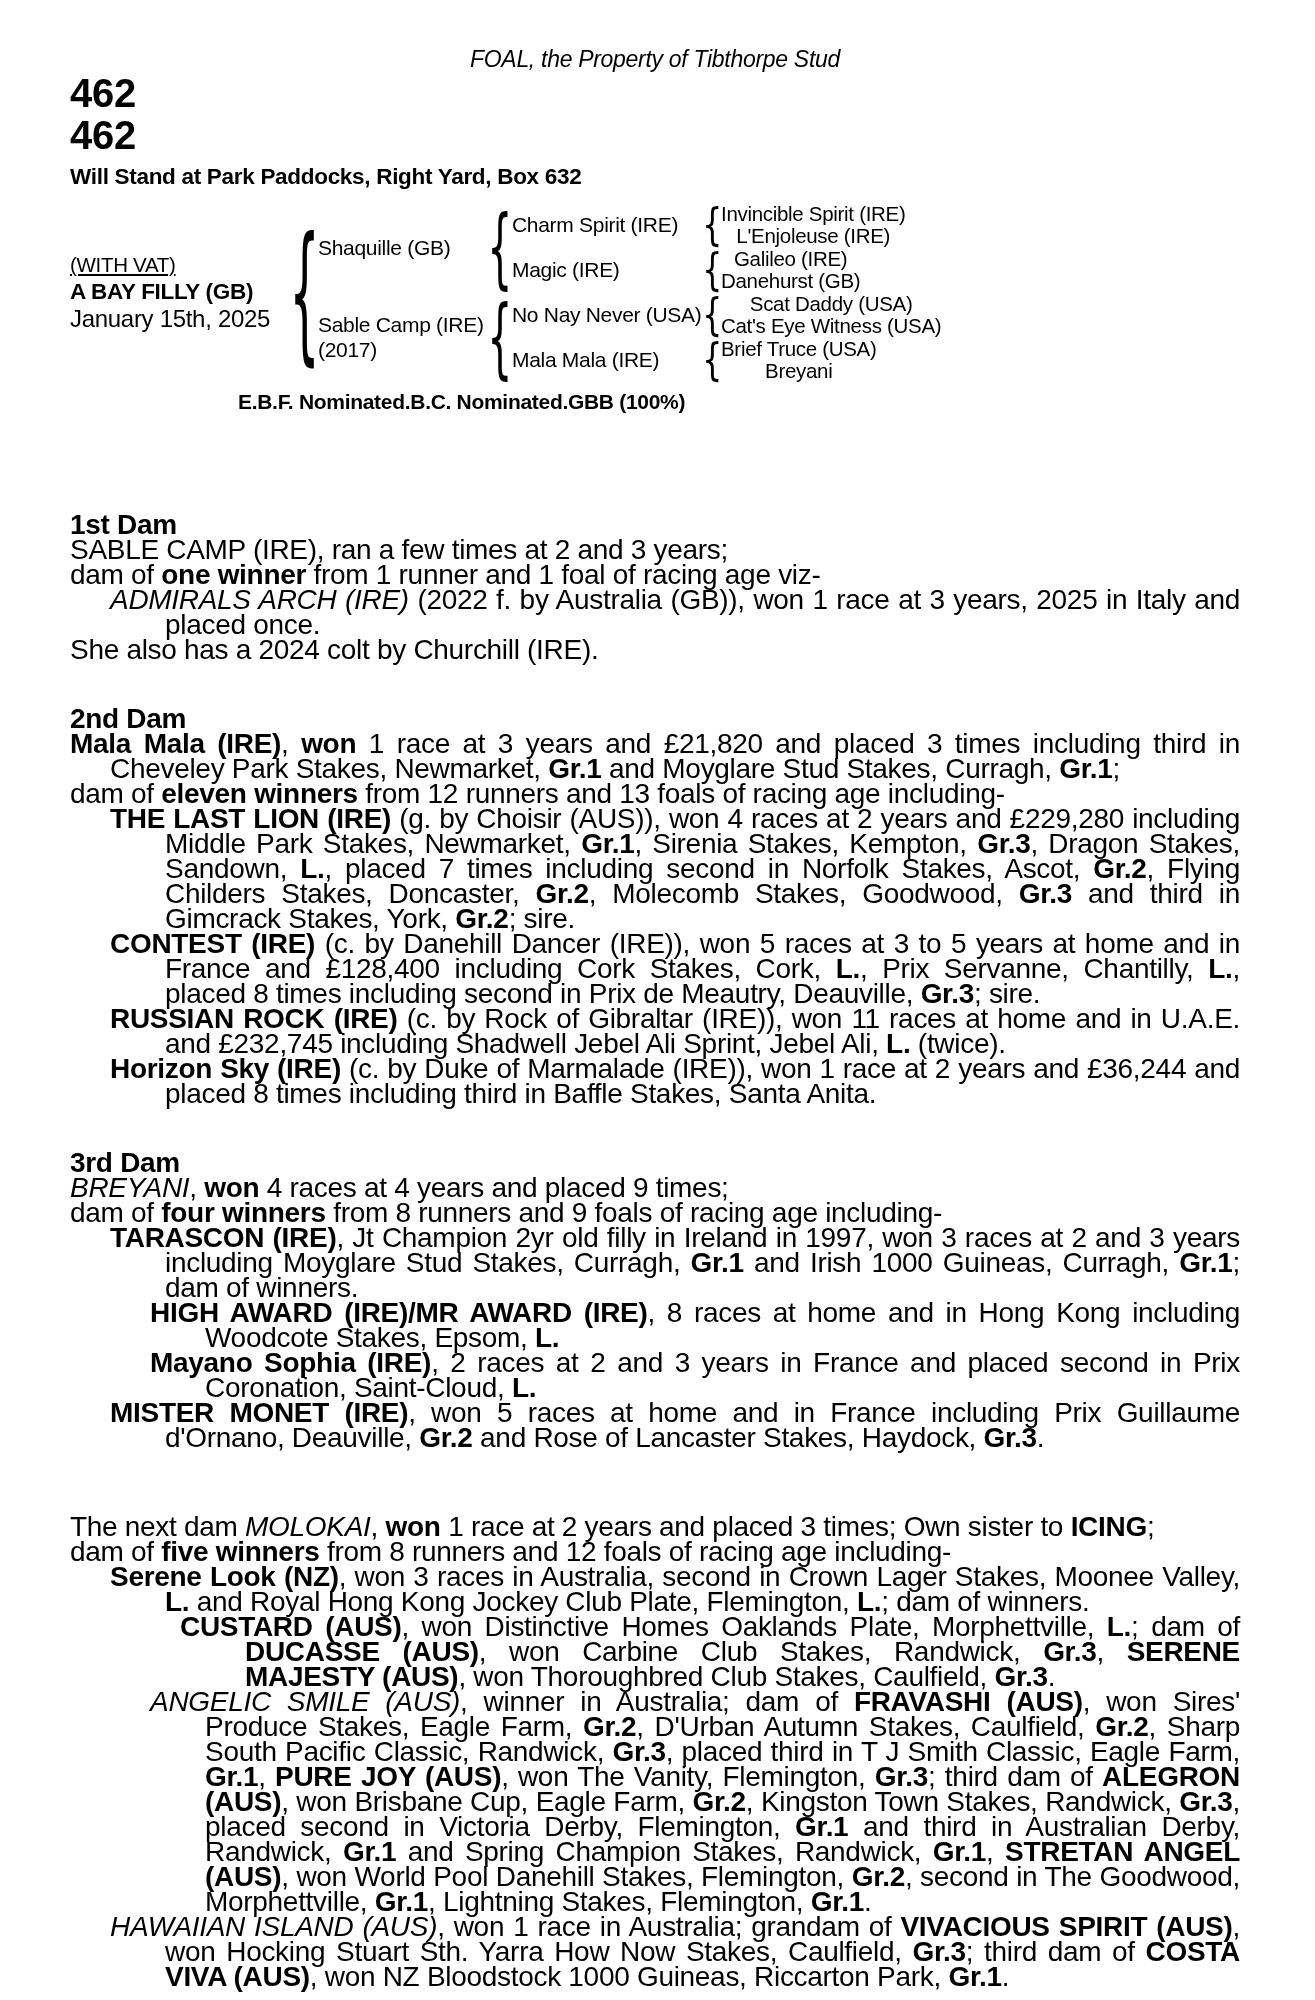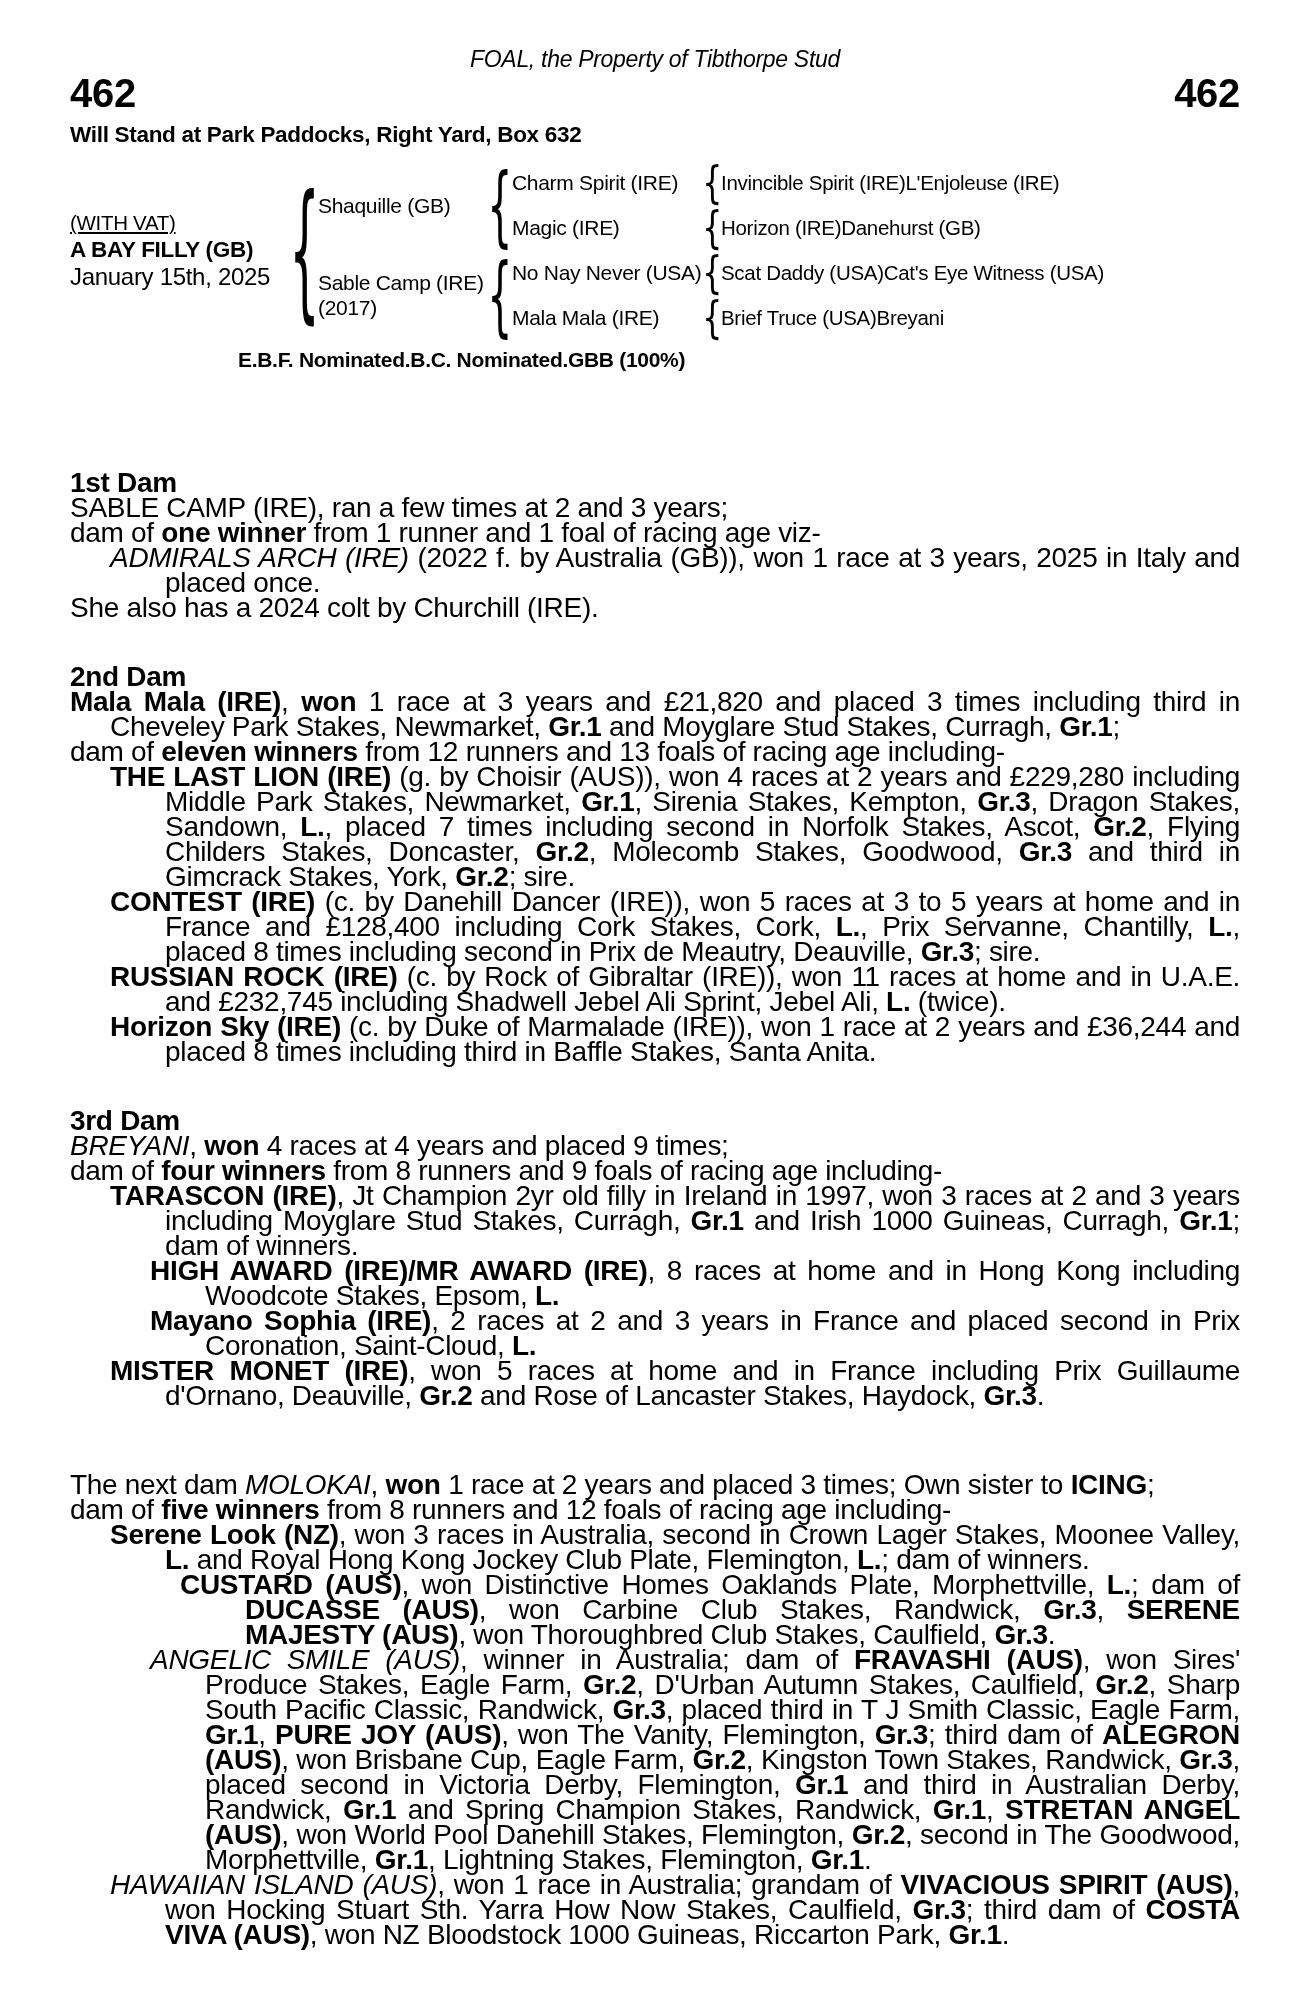--- a/index.html
+++ b/index.html
@@ -4,21 +4,21 @@
 <style>
   html,body { margin:0; padding:0; background:#ffffff; }
   .page {
     width:1315px; min-height:2000px; box-sizing:border-box;
     padding:46px 75px 40px 70px;
     font-family:"Liberation Sans","DejaVu Sans",sans-serif;
     color:#000; letter-spacing:-0.3px;
   }
   .title { text-align:center; font-style:italic; font-size:23px; line-height:26px; }
   .lot-row { display:flex; justify-content:space-between; align-items:flex-start;
-    font-weight:bold; font-size:40px; line-height:42px; margin-top:0px; }
+    font-weight:bold; font-size:40px; line-height:42px; margin-top:0px;flex-direction:column; }
   .stand { font-weight:bold; font-size:22.5px; margin-top:8px; }
 
   
   .pedigree { display:flex; align-items:center; margin-top:12px; font-size:21px; }
   .ped-subject { width:222px; flex:0 0 auto; }
   .vat { font-size:20.5px; line-height:26px;text-decoration:underline; }
   .subject-name { font-weight:bold; font-size:22.5px; line-height:28px; }
   .foal-date { font-size:24px; line-height:26px; }
   .brace { flex:0 0 auto; display:flex; align-items:center; justify-content:center;
     font-family:"DejaVu Sans",sans-serif; font-weight:400; }
@@ -28,21 +28,21 @@
   .brace-mid   { width:24px; font-size:88px; }
   .brace-mid span   { transform:scaleX(0.45); }
   .brace-small { width:17px; font-size:45px; }
   .brace-small span { transform:scaleX(0.7); }
   .ped-parents { display:flex; flex-direction:column; }
   .parent-block { display:flex; align-items:center; }
   .parent-name { width:170px; flex:0 0 auto; line-height:25px; }
   .gp-col { display:flex; flex-direction:column; }
   .gp-block { display:flex; align-items:center; }
   .gp-name { width:192px; flex:0 0 auto; line-height:24px; white-space:nowrap; }
-  .ggp-col { display:flex; flex-direction:row;text-align:center; }
+  .ggp-col { display:flex; flex-direction:column;text-align:center; }
   .ggp { line-height:22px; font-size:20.5px; white-space:nowrap; }
 
   .noms { display:flex; margin:8px 0 0 168px; font-weight:bold; font-size:21px; }
 
   
   #text-sections { margin-top:98px; font-size:28px; line-height:25px; }
   .section + .section { margin-top:44px; }
   .section.sec-nextdam { margin-top:64px; }
   .sec-head { font-weight:bold; }
   .para { margin:0; text-align:justify; }
@@ -93,21 +93,21 @@
               <div class="ggp">Invincible Spirit (IRE)</div>
               <div class="ggp">L'Enjoleuse (IRE)</div>
             </div>
           </div>
           <div class="gp-block">
             <div class="gp-name">Magic (IRE)</div>
             <div class="brace brace-small">
                 <span>{</span>
               </div>
             <div class="ggp-col">
-              <div class="ggp">Horizon (IRE)</div>
+              <div class="ggp">Galileo (IRE)</div>
               <div class="ggp">Danehurst (GB)</div>
             </div>
           </div>
         </div>
       </div>
 
       <div class="parent-block">
         <div class="parent-name">
           <div>Sable Camp (IRE)</div>
           <div>(2017)</div>

